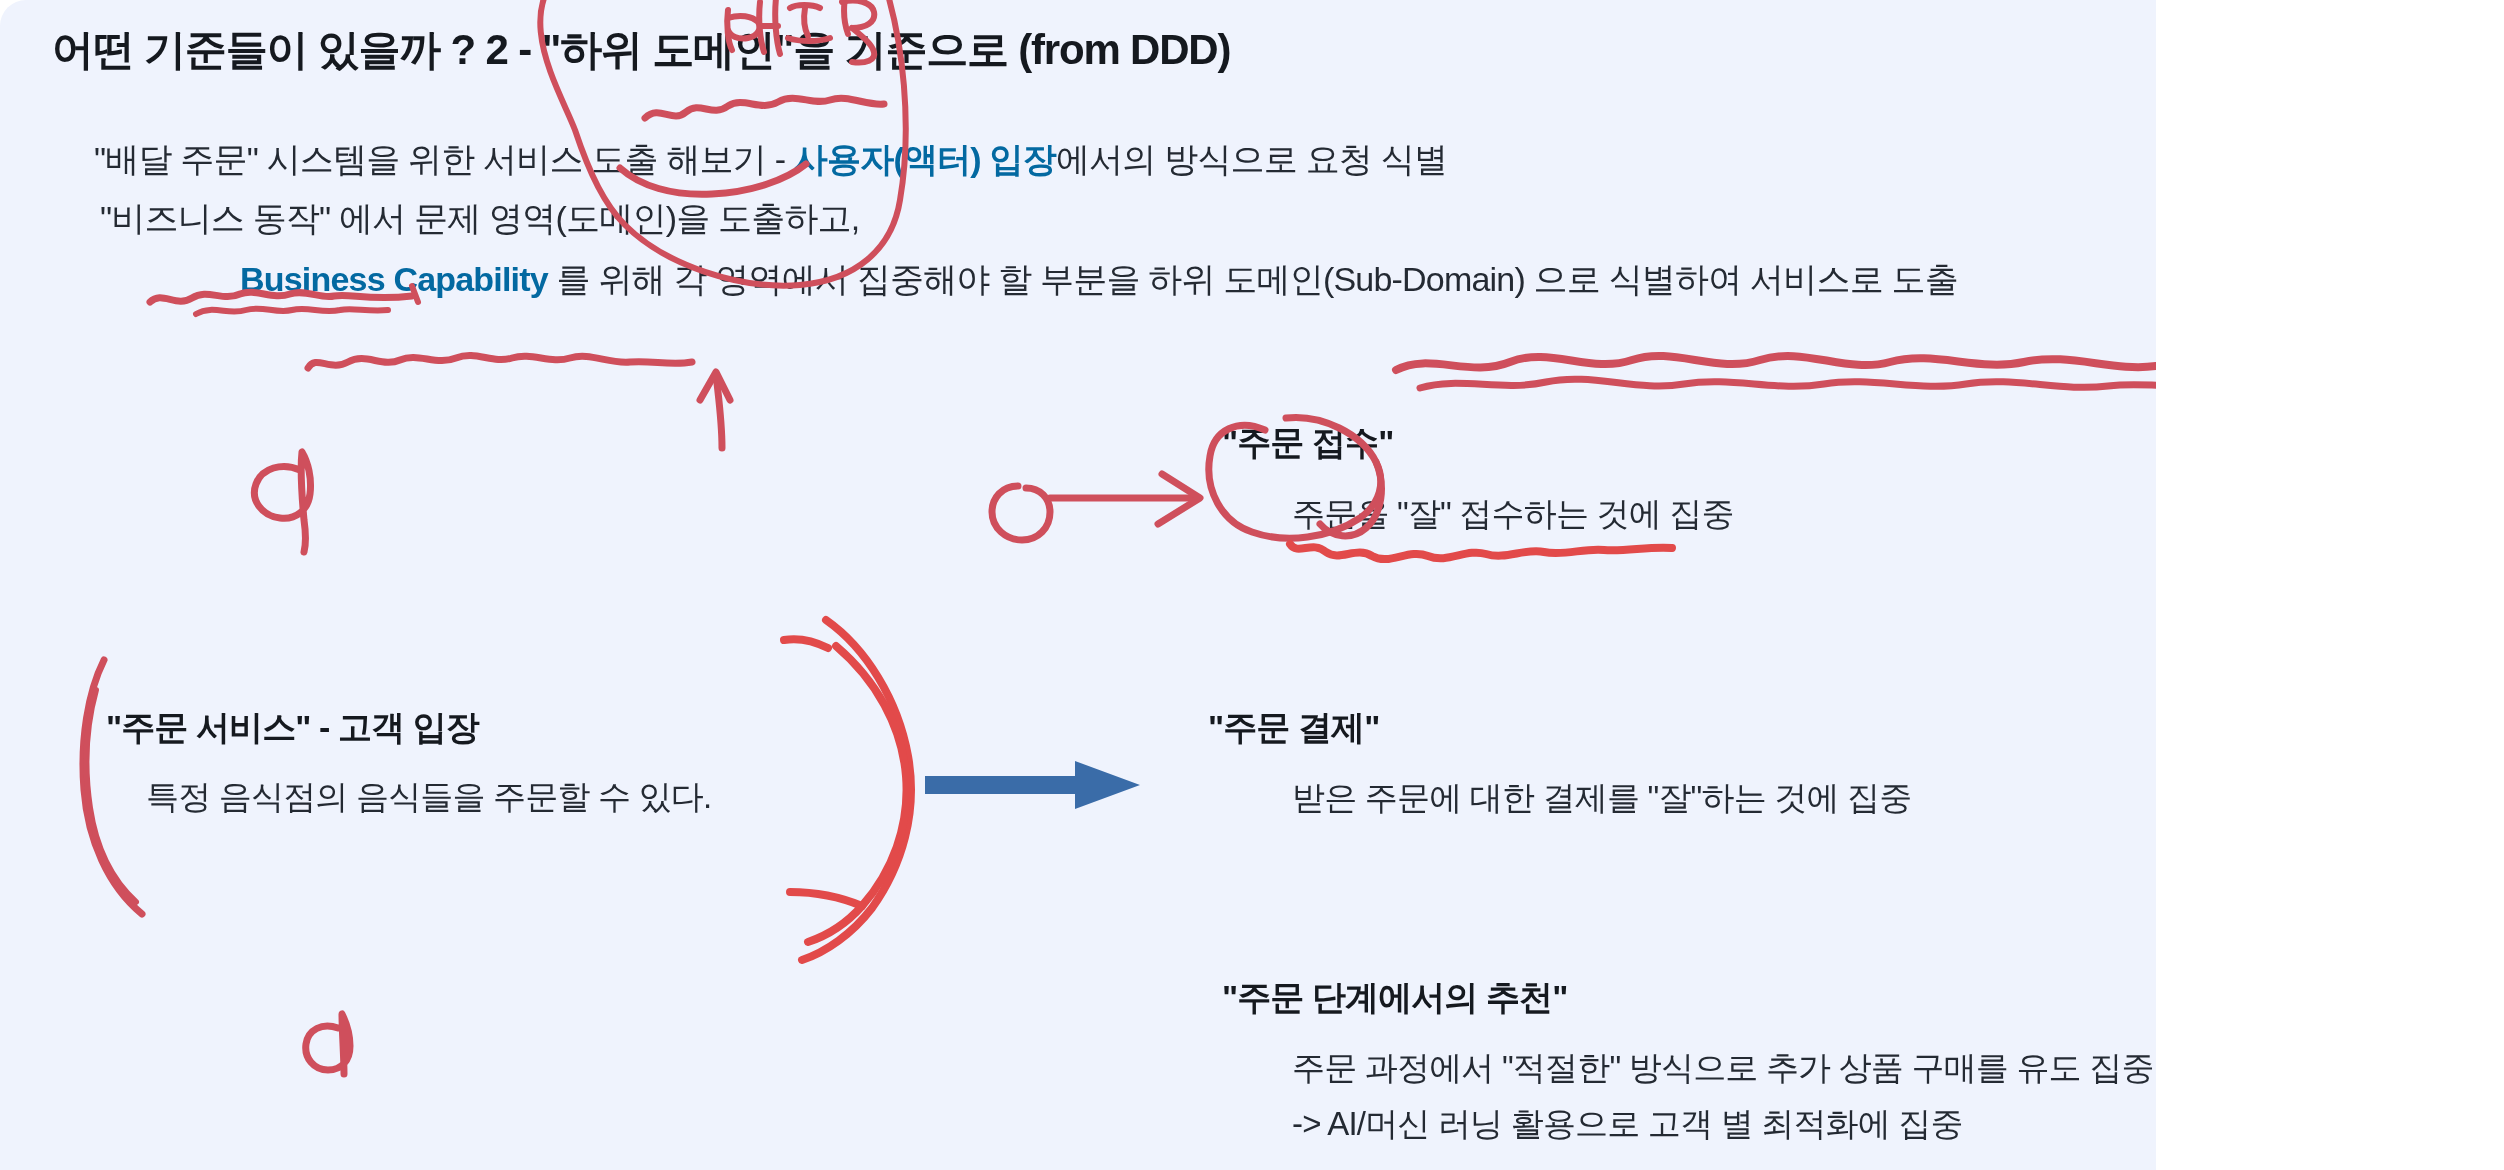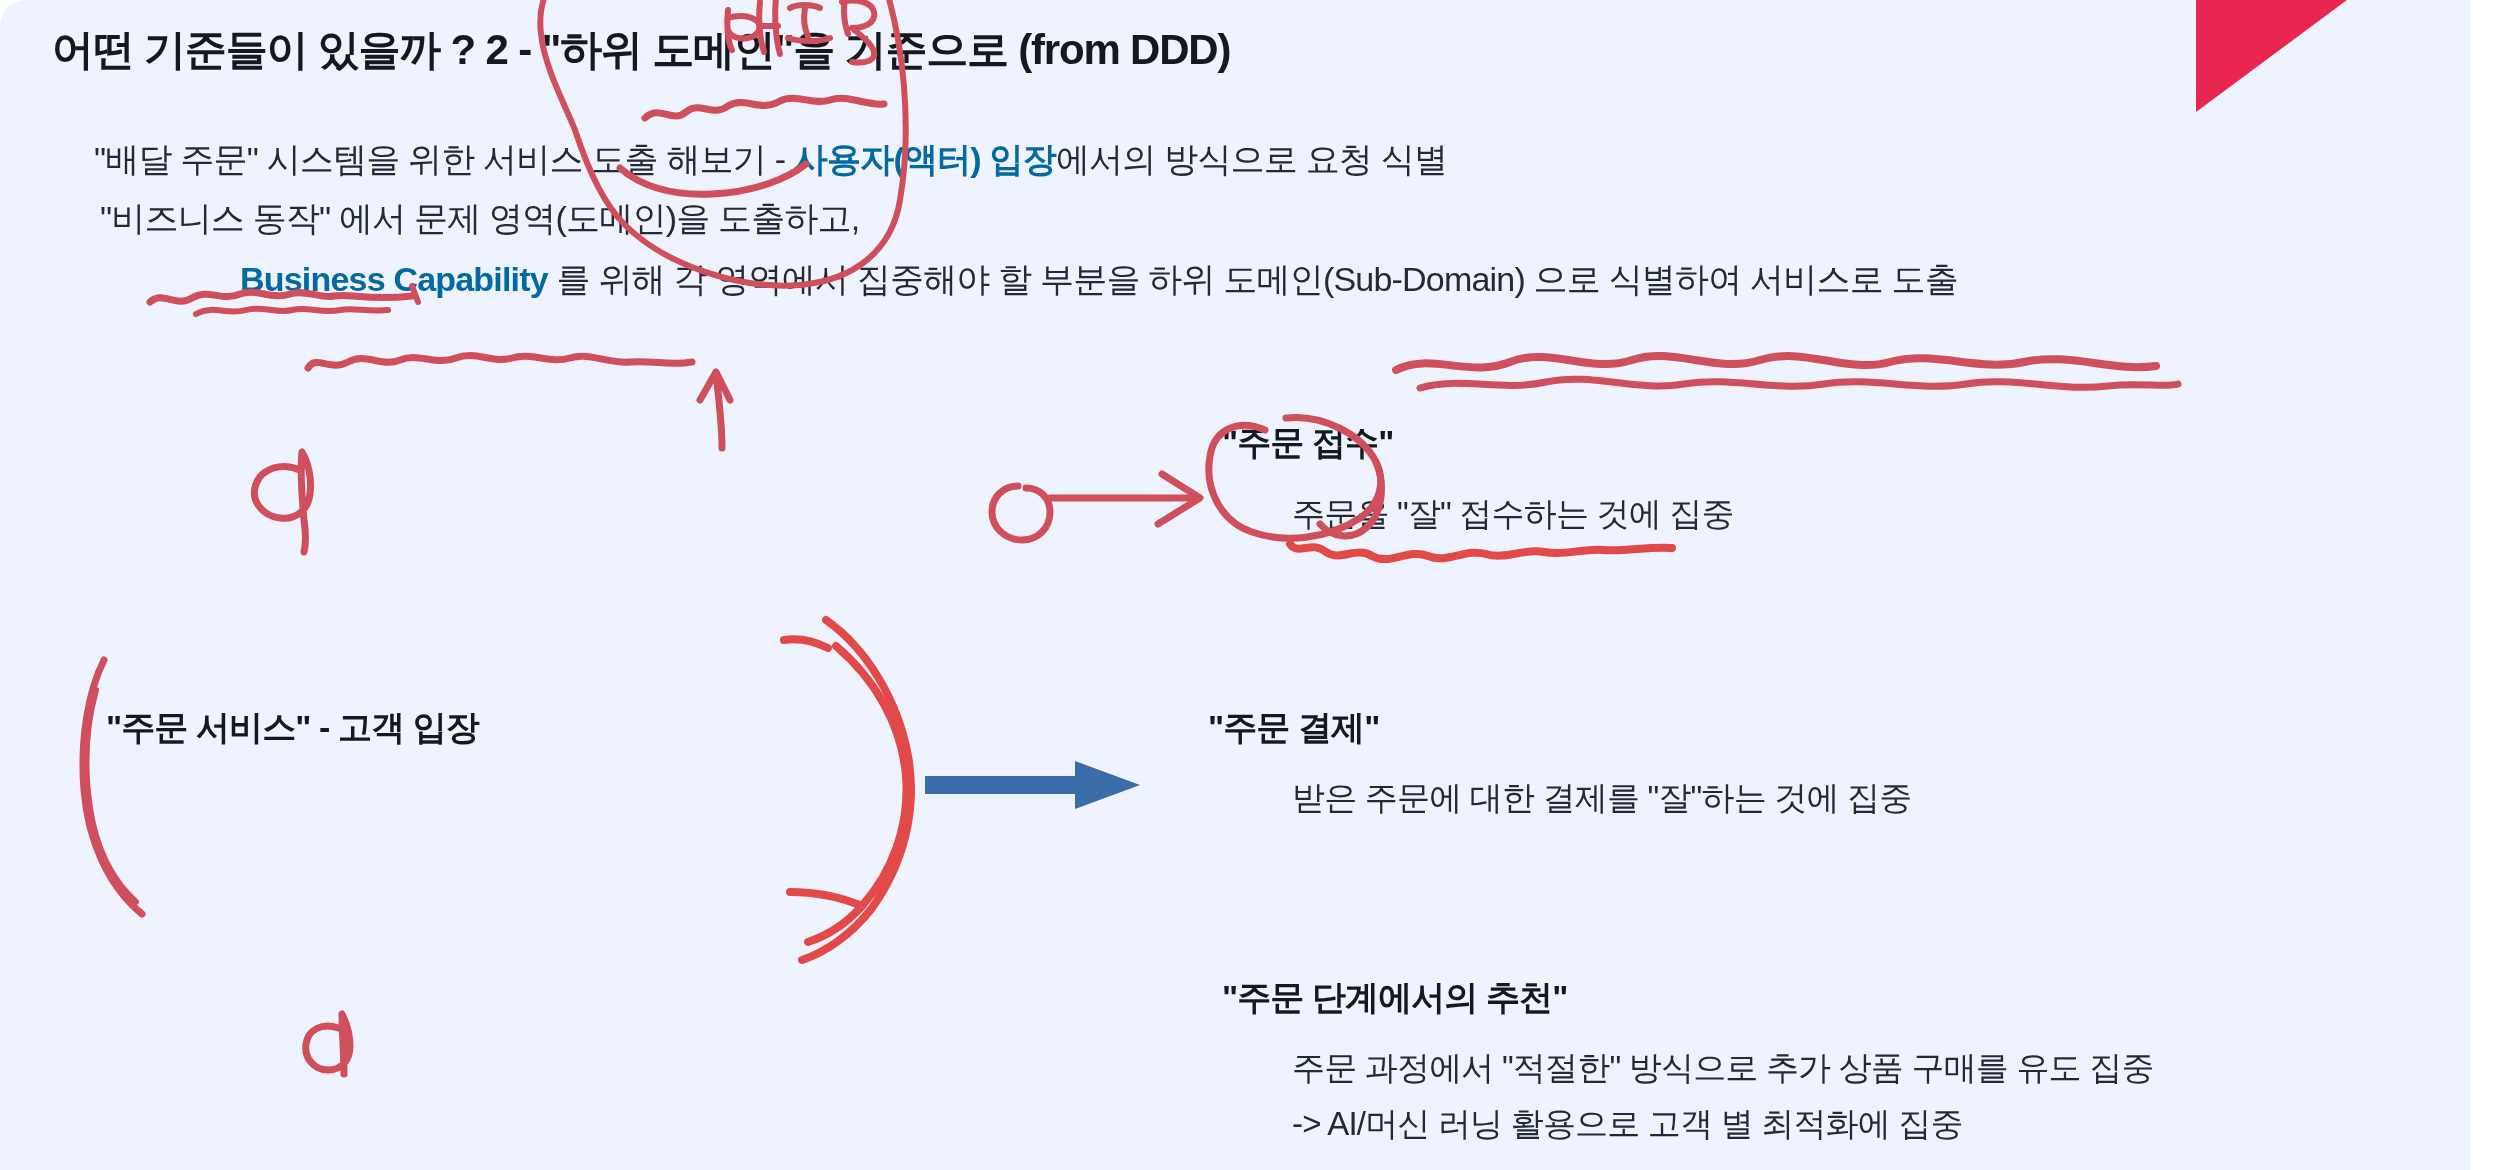--- a/index.html
+++ b/index.html
@@ -2,21 +2,21 @@
 <html><head>
 <meta charset="utf-8">
 <style>
   html, body {
     margin: 0;
     padding: 0;
     background: #ffffff;
   }
   #slide {
     position: relative;
-    width: 2504px;
+    width: 2156px;
     height: 1170px;
     background: #ffffff;
     overflow: hidden;
     font-family: "Liberation Sans", "DejaVu Sans", sans-serif;
     text-align: center;
   }
   
   #canvas {
     position: absolute;
     left: 0;
@@ -143,20 +143,21 @@
   <div class="txt sub" id="a-1">주문을 "잘" 접수하는 것에 집중</div>
 
   <div class="txt head" id="h-pay">"주문 결제"</div>
   <div class="txt sub" id="p-1">받은 주문에 대한 결제를 "잘"하는 것에 집중</div>
 
   <div class="txt head" id="h-rec">"주문 단계에서의 추천"</div>
   <div class="txt sub" id="r-1">주문 과정에서 "적절한" 방식으로 추가 상품 구매를 유도 집중</div>
   <div class="txt sub" id="r-2">-&gt; AI/머신 러닝 활용으로 고객 별 최적화에 집중</div>
 
   <div class="txt head" id="h-svc">"주문 서비스" - 고객 입장</div>
+  <div class="txt sub" id="s-1">특정 음식점의 음식들을 주문할 수 있다.</div>
 
   <svg id="blue-arrow" viewBox="0 0 215 56">
     <path d="M0 19 L150 19 L150 4 L215 28 L150 52 L150 37 L0 37 Z" fill="#3a6ca8"></path>
   </svg>
 
   <svg id="ink" viewBox="0 0 2470 1170">
 
     <path class="ink-stroke" stroke-width="6" d="M575 -40 C505 5, 560 90, 575 130 C590 175, 605 205, 625 225
          C665 265, 740 290, 800 285 C855 280, 892 250, 900 200
          C912 130, 905 40, 880 -30"></path>

